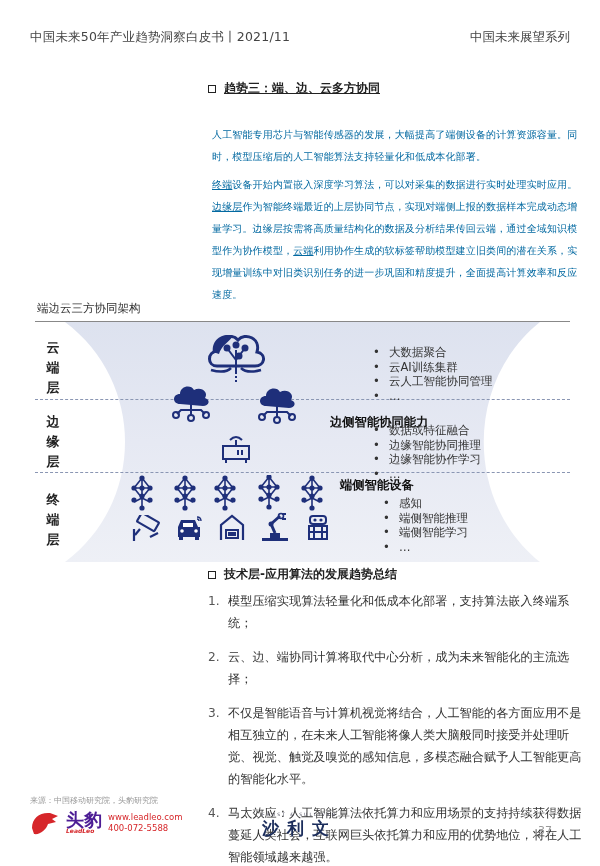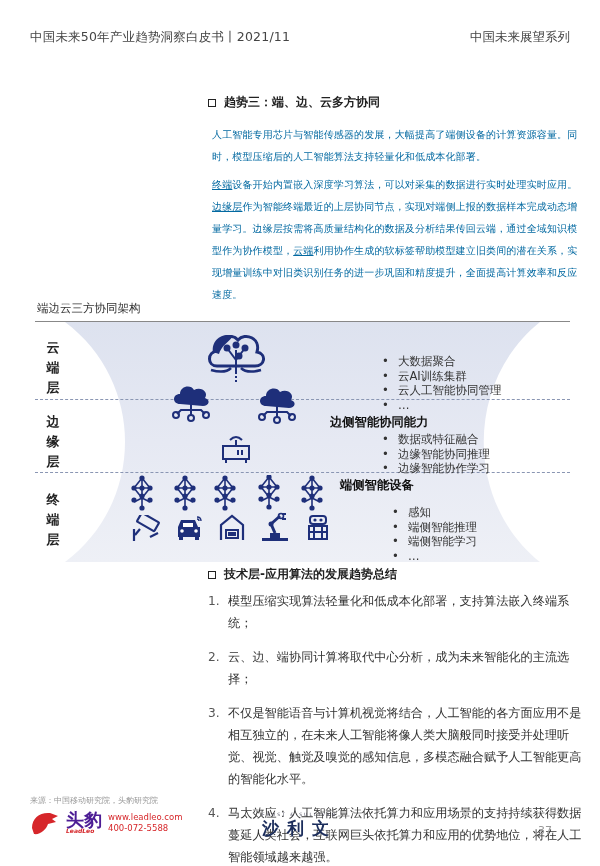--- a/index.html
+++ b/index.html
@@ -10,21 +10,21 @@
   .section-title { position:absolute; left:208px; font-size:12px; font-weight:bold; color:#222; display:flex; align-items:center; gap:8px; }
   .sq { width:8px; height:8px; border:1.5px solid #222; display:inline-block; box-sizing:border-box; }
   .para { position:absolute; left:212px; width:370px; font-size:10px; line-height:22px; color:#0369a1; letter-spacing:0.15px; }
   .para u { }
   .fig-title { position:absolute; left:37px; top:301px; font-size:11.5px; color:#333; }
   .fig-rule { position:absolute; left:35px; right:30px; top:321px; border-top:1px solid #888; }
   .diagram { position:absolute; left:35px; top:322px; width:535px; height:240px; }
   .dash { position:absolute; left:0; right:0; border-top:1.6px dashed #8a96b3; }
   .layer-label { position:absolute; left:10px; width:16px; font-size:13px; line-height:20px; color:#222; font-weight:bold; text-align:center; }
   .cap-head { position:absolute; font-size:12.3px; font-weight:bold; color:#111; }
-  .cap-list { position:absolute; font-size:11.5px; color:#333; line-height:14.5px; margin:12px; padding:0; list-style:none; }
+  .cap-list { position:absolute; font-size:11.5px; color:#333; line-height:14.5px; margin:3px; padding:0; list-style:none; }
   .cap-list li::before { content:"•"; display:inline-block; width:16px; color:#333; }
   .icon { position:absolute; }
   .list { position:absolute; left:208px; width:375px; font-size:12.2px; line-height:22px; color:#333; margin:0; padding:0; list-style:none; }
   .list li { display:flex; margin-bottom:12px; }
   .list .num { width:20px; flex:0 0 20px; color:#555; }
   .source { position:absolute; left:30px; top:795px; font-size:8px; color:#999; }
   .leo { position:absolute; left:30px; top:810px; display:flex; align-items:center; gap:6px; }
   .leo-name { color:#4c1d95; font-weight:bold; font-size:18px; line-height:14px; }
   .leo-sub { color:#d6262a; font-size:6px; font-style:italic; font-weight:bold; }
   .leo-contact { color:#d6262a; font-size:8.5px; line-height:11px; }
@@ -32,21 +32,21 @@
   .fs-top { font-size:4.5px; letter-spacing:2px; color:#445; }
   .fs-cn { font-size:17px; font-weight:bold; color:#1b2d5c; letter-spacing:8px; }
   .pagenum { position:absolute; right:48px; top:824px; font-size:11px; color:#999; }
 </style>
 </head>
 <body>
 
 <div class="hdr-left">中国未来50年产业趋势洞察白皮书丨2021/11</div>
 <div class="hdr-right">中国未来展望系列</div>
 
-<div class="section-title" style="top:94px;">
+<div class="section-title" style="top:80px;text-decoration:underline;">
   <span class="sq"></span>
   <span>趋势三：端、边、云多方协同</span>
 </div>
 
 <div class="para" style="top:124px;">人工智能专用芯片与智能传感器的发展，大幅提高了端侧设备的计算资源容量。同时，模型压缩后的人工智能算法支持轻量化和低成本化部署。</div>
 
 <div class="para" style="top:174px;">
   <u>终端</u><span>设备开始内置嵌入深度学习算法，可以对采集的数据进行实时处理实时应用。</span><u>边缘层</u><span>作为智能终端最近的上层协同节点，实现对端侧上报的数据样本完成动态增量学习。边缘层按需将高质量结构化的数据及分析结果传回云端，通过全域知识模型作为协作模型，</span><u>云端</u><span>利用协作生成的软标签帮助模型建立旧类间的潜在关系，实现增量训练中对旧类识别任务的进一步巩固和精度提升，全面提高计算效率和反应速度。</span>
 </div>
 

